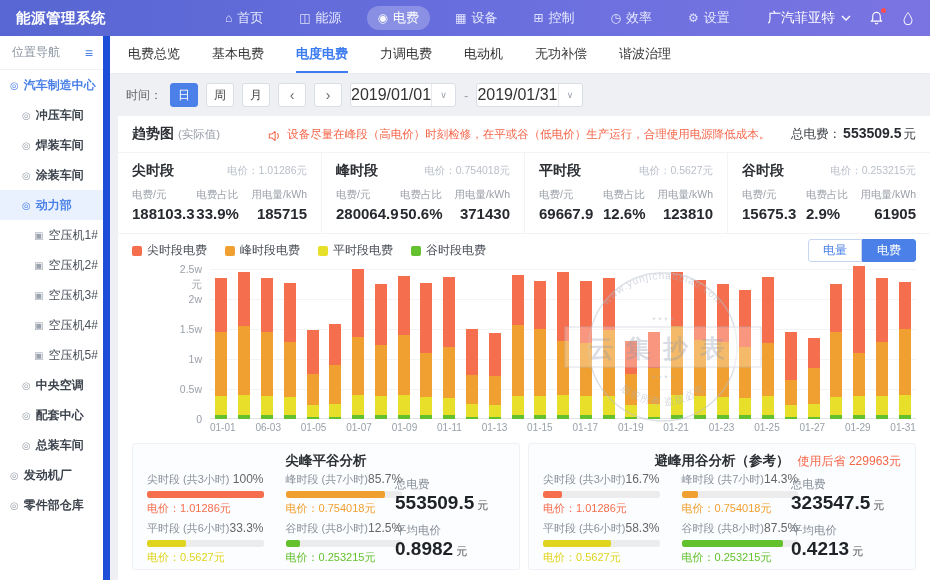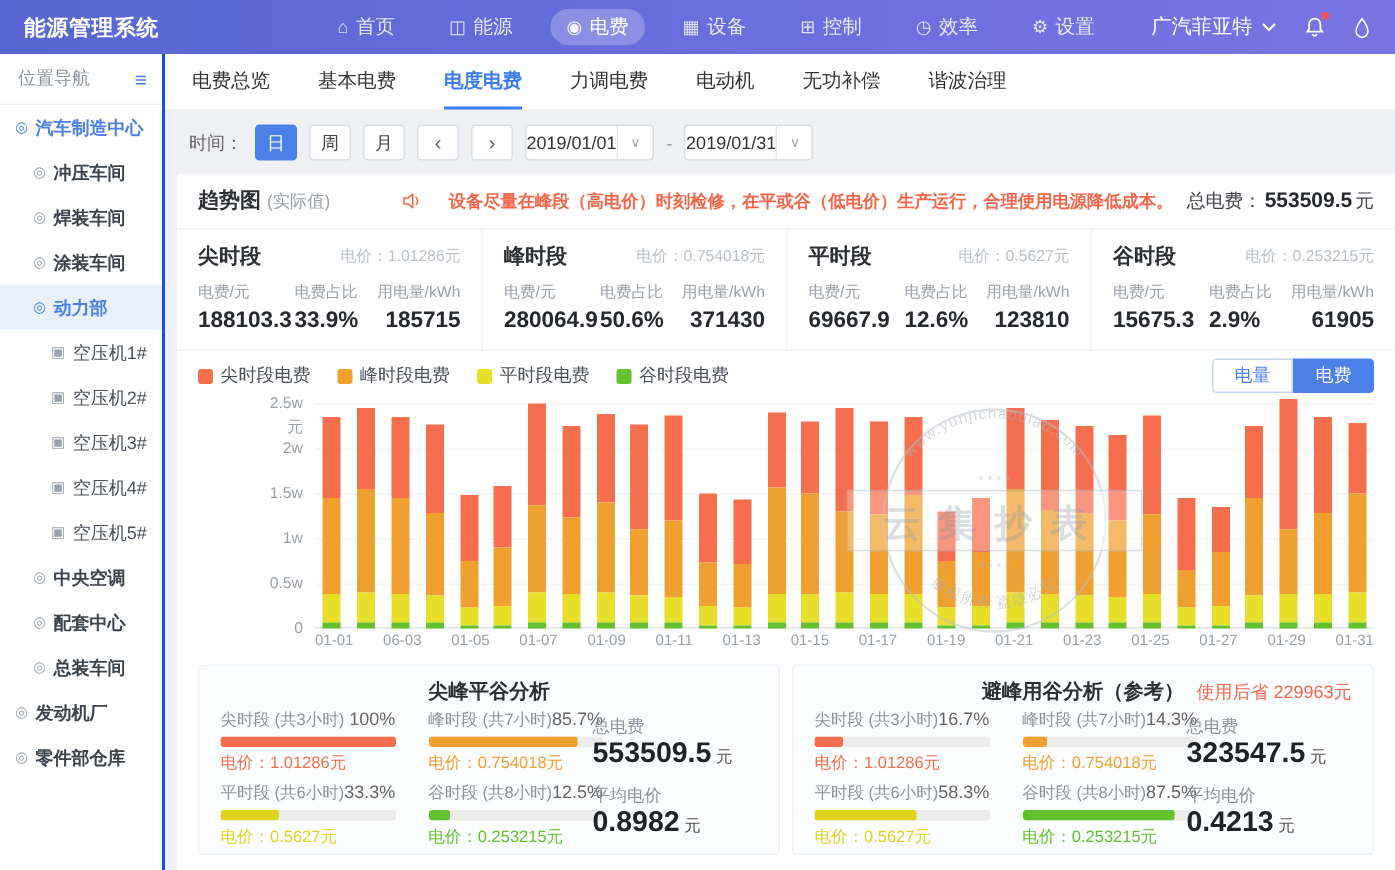--- a/index.html
+++ b/index.html
@@ -15,21 +15,21 @@
     border-radius:13px; font-size:13px; color:#e6e9ff; cursor:pointer; white-space:nowrap; }
   .nav-item.active { background:rgba(255,255,255,.24); color:#fff; }
   .nav-ico { font-size:12px; opacity:.95; }
   .nav-right { margin-left:auto; display:flex; align-items:center; gap:18px; }
   .company { display:flex; align-items:center; gap:6px; font-size:13.5px; cursor:pointer; white-space:nowrap; }
   .icon-btn { position:relative; display:flex; align-items:center; cursor:pointer; }
   .bell-dot { position:absolute; top:-2px; right:-2px; width:5px; height:5px; border-radius:50%; background:#ff4d4f; }
 
   
   .shell { display:flex; height:544px; }
-  .sidebar { width:110px; background:#fff; border-right:2px solid #1d4ed8; flex:none; }
+  .sidebar { width:110px; background:#fff; border-right:7px solid #1d4ed8; flex:none; }
   .side-head { height:34px; display:flex; align-items:center; justify-content:space-between;
     padding:0 10px 0 12px; color:#8a93a0; font-size:12px; border-bottom:1px solid #f0f2f5; }
   .collapse { color:#4a80e8; font-size:14px; cursor:pointer; }
   .side-item { height:30px; display:flex; align-items:center; gap:5px; font-size:12px;
     font-weight:bold; color:#3c434d; cursor:pointer; white-space:nowrap; }
   .side-item .s-ico { font-size:10px; color:#9aa2ad; font-weight:normal; }
   .side-item.lvl0 { padding-left:10px; }
   .side-item.lvl1 { padding-left:22px; }
   .side-item.lvl2 { padding-left:34px; font-weight:normal; color:#4a515b; }
   .side-item.hl { color:#4a80e8; } .side-item.hl .s-ico { color:#4a80e8; }
@@ -45,31 +45,31 @@
   
   .timebar { height:42px; display:flex; align-items:center; gap:8px; padding:0 16px; }
   .t-label { font-size:12px; color:#666; }
   #gran { display:flex; gap:8px; }
   .gran, .nav-btn { width:28px; height:24px; line-height:22px; text-align:center; background:#fff;
     border:1px solid #d9dde4; border-radius:3px; font-size:12px; color:#444; cursor:pointer; }
   .gran.active { background:#4a80e8; border-color:#4a80e8; color:#fff; }
   .nav-btn { font-size:14px; color:#666; padding:0; }
   .date-box { height:24px; background:#fff; border:1px solid #d9dde4; border-radius:3px;
     display:flex; align-items:center; cursor:pointer; }
-  .date-box .dval { padding:0 0; font-size:12px; color:#333; }
+  .date-box .dval { padding:0 0; font-size:16px; color:#333; }
   .date-box .dchev { width:24px; text-align:center; color:#99a0ab; font-size:9px; border-left:1px solid #e6e9ee; line-height:22px; }
   .dsep { color:#99a0ab; }
 
   
   .card { flex:1; background:#fff; margin:0 0 0 8px; display:flex; flex-direction:column; min-height:0; }
   .card-head { display:flex; align-items:center; padding:9px 14px; border-bottom:1px solid #f2f3f5; }
   .c-title { font-size:14px; font-weight:bold; color:#2c2f33; }
   .c-sub { font-size:11.5px; color:#9aa0a8; margin-left:4px; }
-  .announce { display:flex; align-items:center; gap:18px; color:#f4664a; font-size:11.5px;
-    margin-left:48px; flex:1; min-width:0; white-space:nowrap; overflow:hidden;font-weight:bold; }
+  .announce { display:flex; align-items:flex-end; gap:6px; color:#f4664a; font-size:11.5px;
+    margin-left:48px; flex:1; min-width:0; white-space:nowrap; overflow:hidden; }
   .total { white-space:nowrap; font-size:12.5px; color:#3c4046; }
   .total b { font-size:14px; color:#26292e; margin:0 2px; }
 
   .stats { display:grid; grid-template-columns:repeat(4,1fr); border-bottom:1px solid #f2f3f5; }
   .pcard { padding:9px 14px 11px; }
   .pcard + .pcard { border-left:1px solid #f2f3f5; }
   .pc-head { display:flex; justify-content:space-between; align-items:center; }
   .pc-name { font-size:14px; font-weight:bold; color:#2c2f33; }
   .pc-price { font-size:10.5px; color:#b9bfc9; white-space:nowrap; }
   .pc-grid { display:grid; grid-template-columns:1.25fr 1fr 1.15fr; margin-top:8px; }

